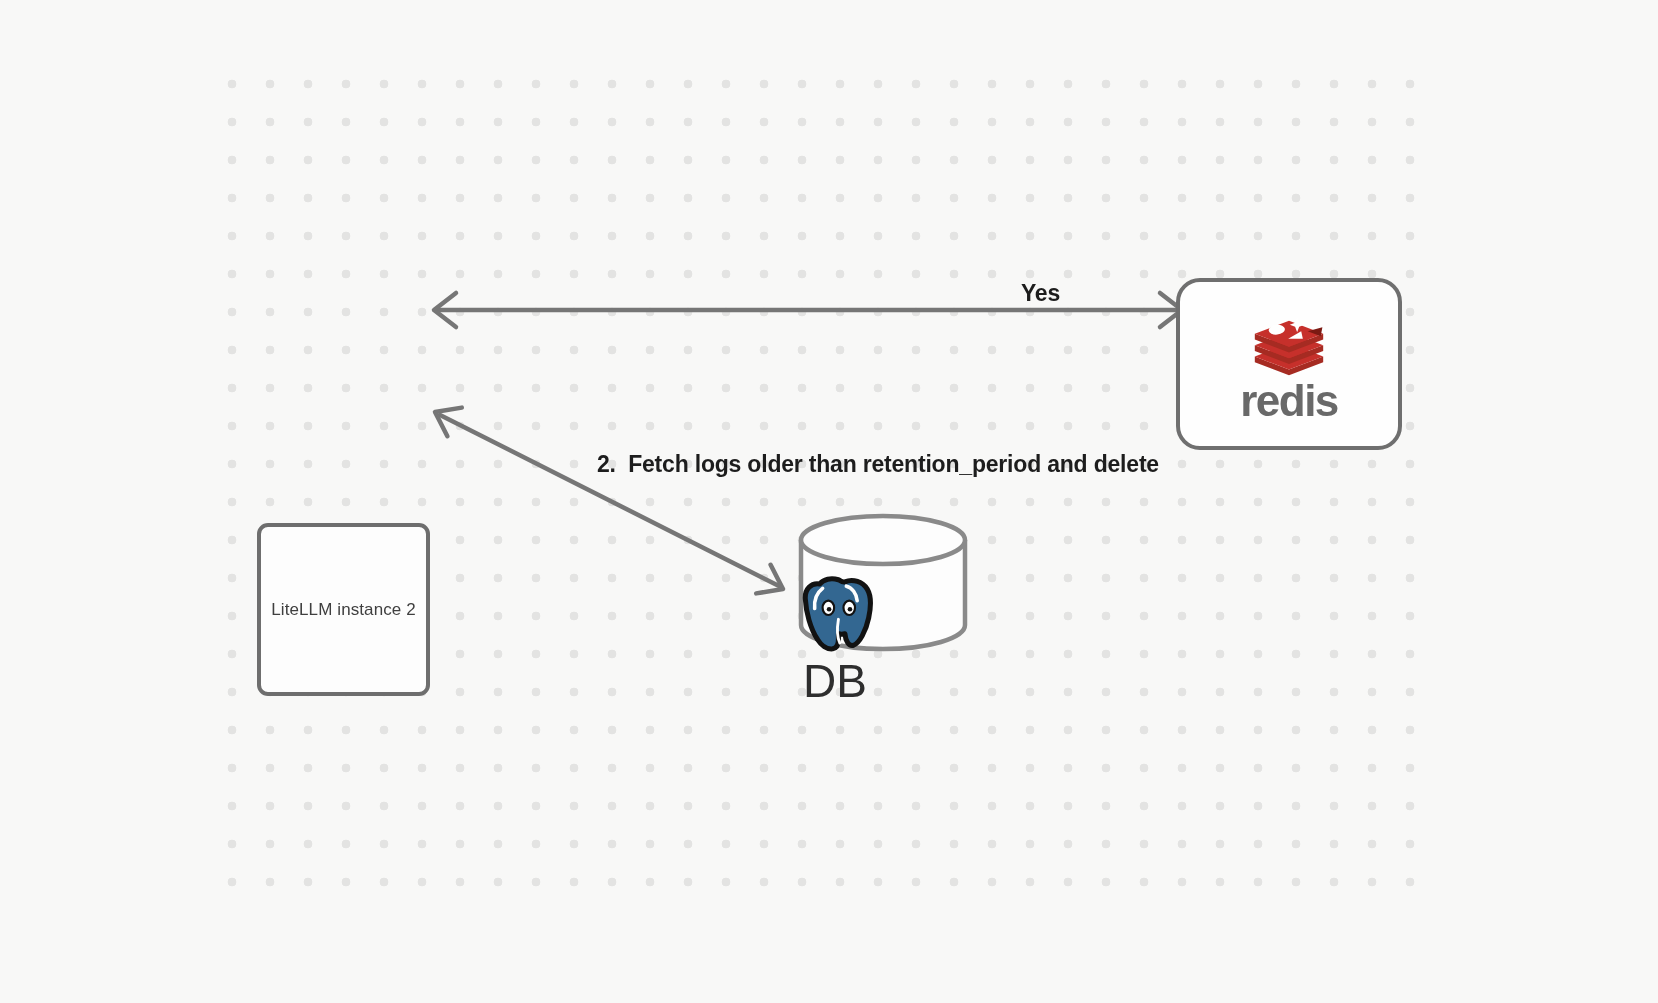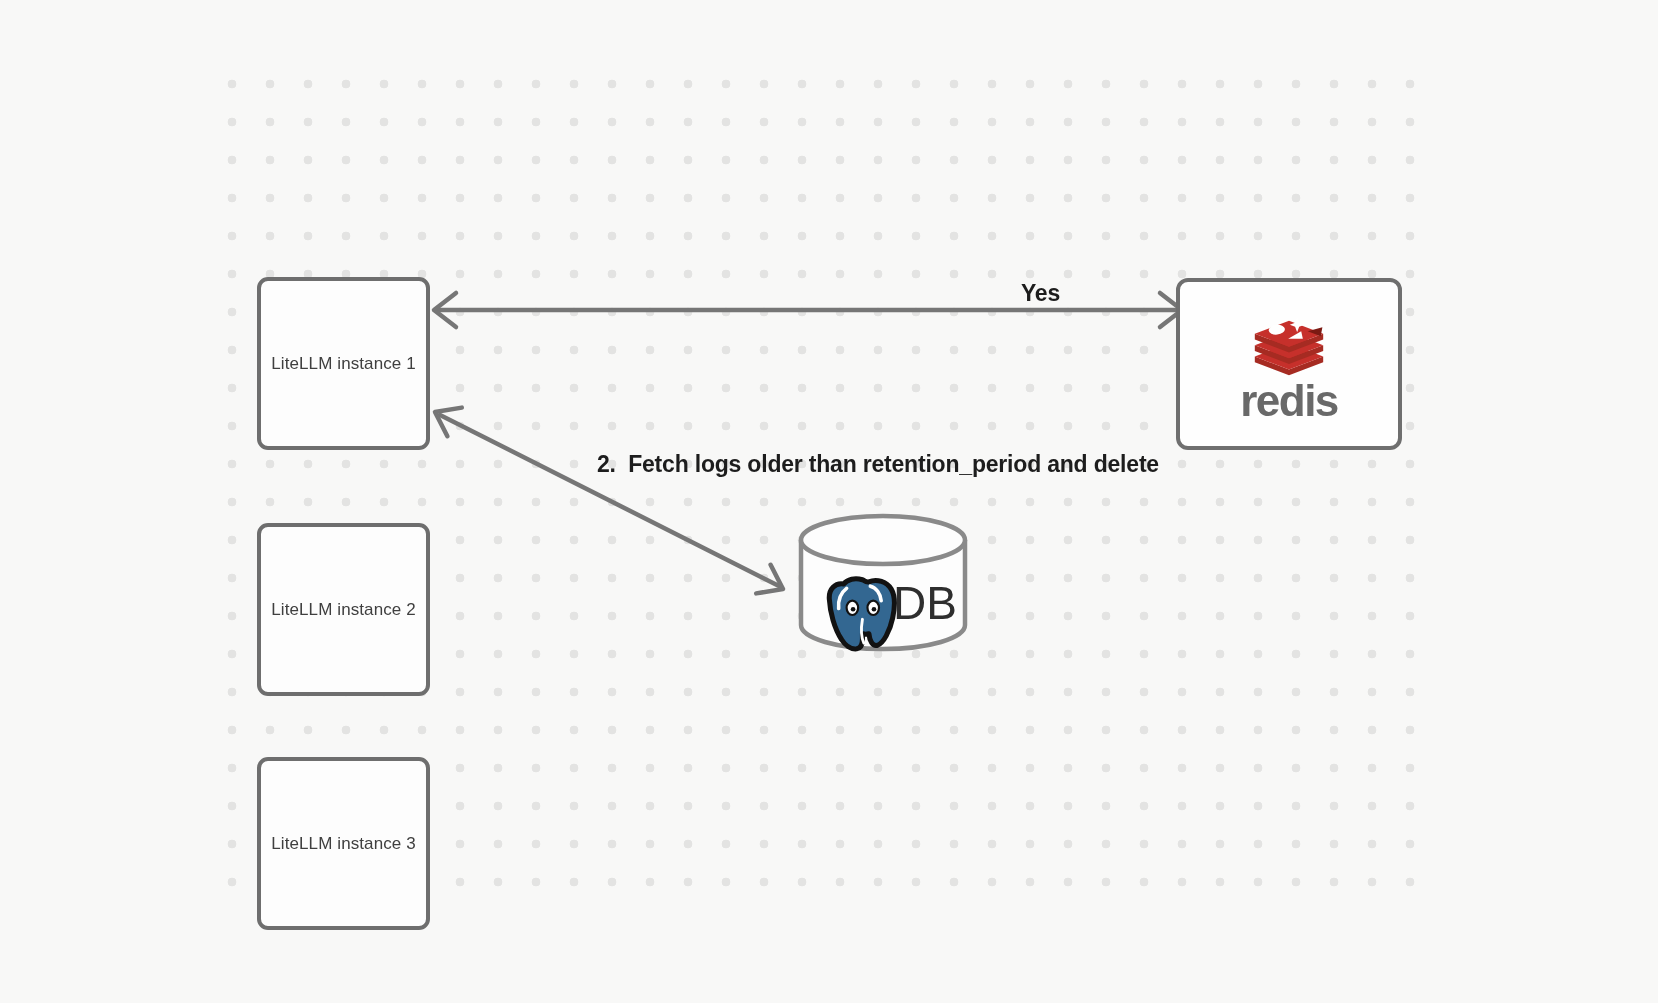--- a/index.html
+++ b/index.html
@@ -27,34 +27,34 @@
   }
   .inst-label{
     font-size:17px;color:#3f3f3f;letter-spacing:0.1px;text-align:center;
   }
   .edge-label{
     position:absolute;font-size:23px;font-weight:700;color:#1d1d1d;
     white-space:pre;letter-spacing:-0.2px;line-height:27px;
   }
   .redis-node{
     position:absolute;left:1176px;top:278px;width:226px;height:172px;box-sizing:border-box;
-    background:#fefefe;border:4.5px solid #6f6f6f;border-radius:12px;
+    background:#fefefe;border:4.5px solid #6f6f6f;border-radius:24px;
     display:flex;flex-direction:column;align-items:center;justify-content:center;
     padding-top:4px;
   }
   .redis-word{
     font-size:44px;font-weight:700;color:#696969;letter-spacing:-1.5px;
     line-height:40px;margin-top:0px;
   }
   .db-node{
     position:absolute;left:796px;top:512px;width:174px;height:142px;
   }
   .db-cyl{position:absolute;left:0;top:0;}
   .db-content{
-    position:absolute;left:29px;top:64px;display:flex;align-items:flex-start;
+    position:absolute;left:5px;top:64px;display:flex;align-items:center;flex-direction:column;
   }
   .db-label{
     font-size:46px;font-weight:400;color:#2e2e2e;letter-spacing:0px;
     margin-left:-4px;
   }
 </style>
 </head>
 <body>
 
 <div class="canvas">
@@ -67,28 +67,22 @@
       <path d="M456,293 L434,310 L456,327"></path>
       <path d="M1160,293 L1182,310 L1160,327"></path>
     </g>
     <g>
       <line x1="440" y1="415" x2="779" y2="586"></line>
       <path d="M447.4,436.2 L435,412 L461.8,407.6"></path>
       <path d="M756.2,593.4 L783,589 L770.6,564.8"></path>
     </g>
   </svg>
 
-  <div class="inst-box" style="left:257px;top:277px;">
-    <span class="inst-label">LiteLLM instance 1</span>
-  </div>
   <div class="inst-box" style="left:257px;top:515px;margin-top:8px;">
     <span class="inst-label">LiteLLM instance 2</span>
-  </div>
-  <div class="inst-box" style="left:257px;top:757px;">
-    <span class="inst-label">LiteLLM instance 3</span>
   </div>
 
   <div class="edge-label" style="left:1021px;top:280px;">Yes</div>
   <div class="edge-label" style="left:597px;top:451px;">2.  Fetch logs older than retention_period and delete</div>
 
   <div class="redis-node">
     <svg width="82" height="70" viewBox="0 0 100 86">
 
       <path d="M8,56 L50,72 L92,56 L92,63 L50,79 L8,63 Z" fill="#a62b22"></path>
       <path d="M8,56 L50,40 L92,56 L50,72 Z" fill="#c6302b"></path>

